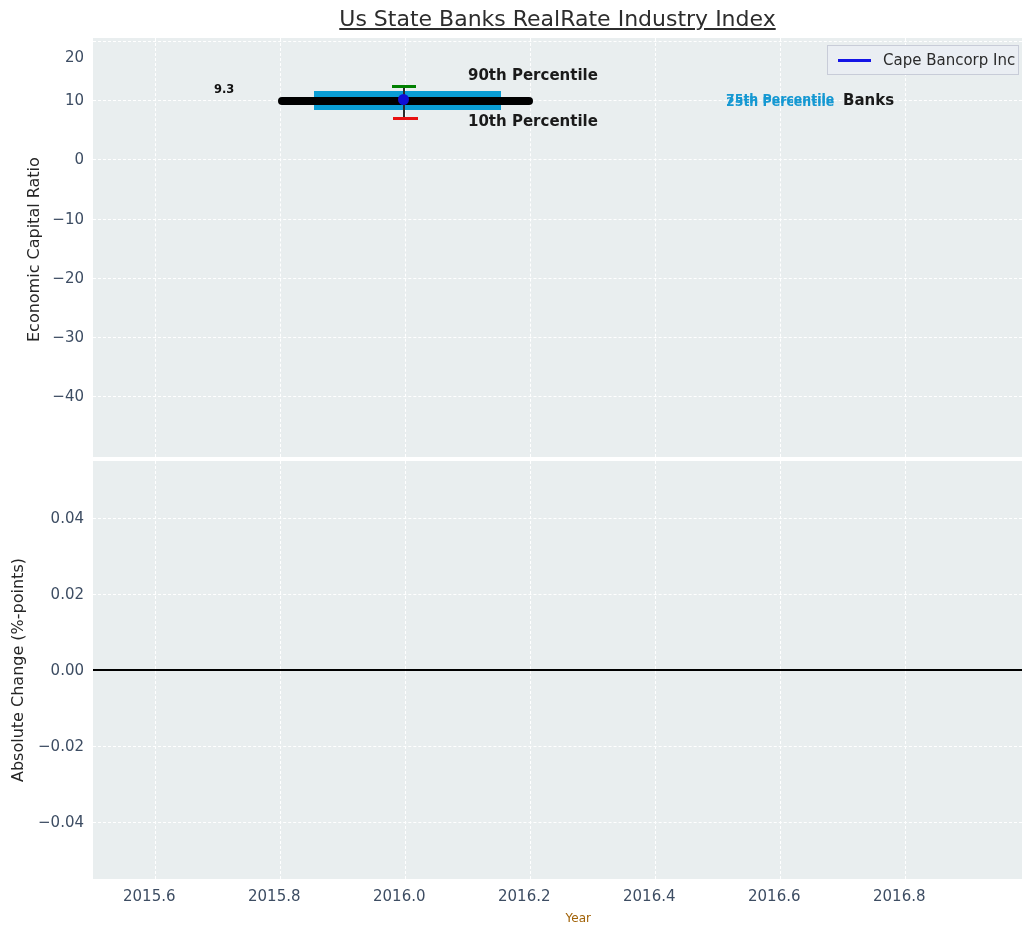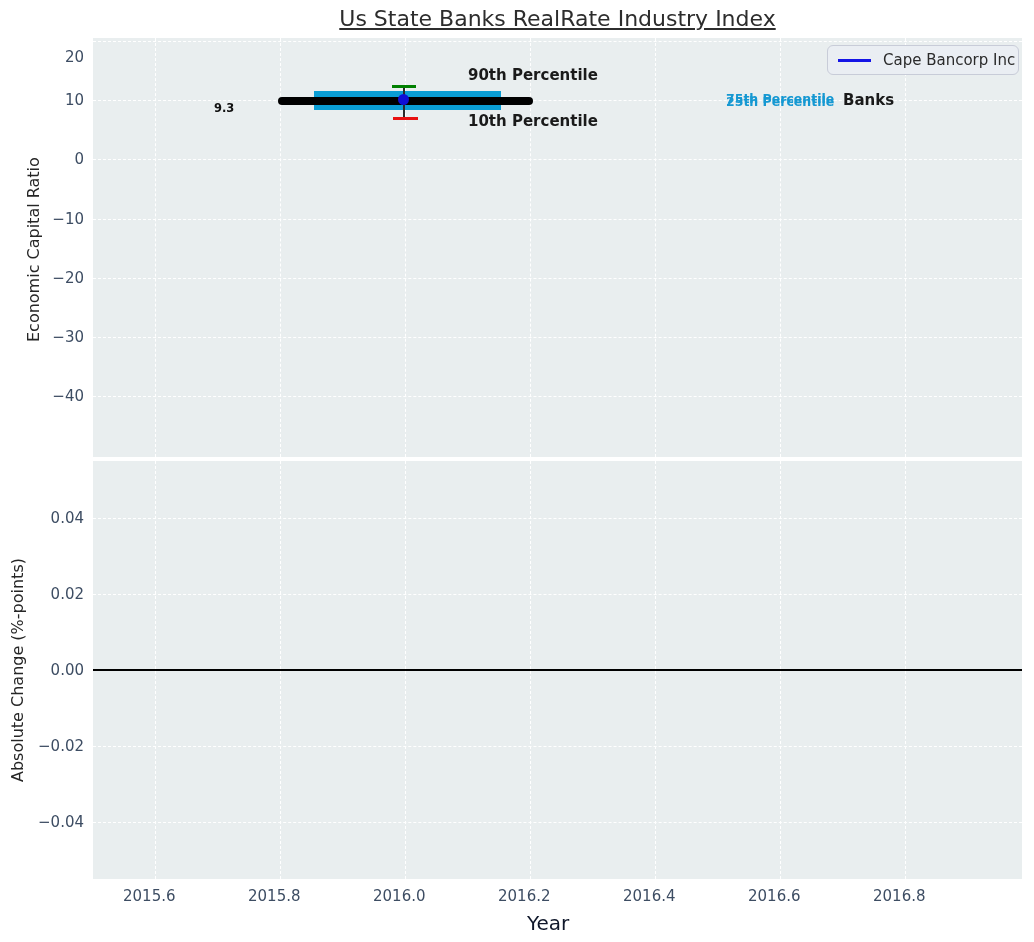--- a/index.html
+++ b/index.html
@@ -16,38 +16,38 @@
   .vgrid { position:absolute; top:0; bottom:0; width:0; border-left:1px dashed #ffffff; }
   .hgrid { position:absolute; left:0; right:0; height:0; border-top:1px dashed #ffffff; }
 
   .ytick { position:absolute; width:52px; left:32px; text-align:right;
            font-size:15px; color:#3D4D63; }
   .xtick { position:absolute; width:64px; top:887px; 
            font-size:15px; color:#3D4D63; }
 
   .yaxis-title { position:absolute; writing-mode:vertical-rl; transform:rotate(180deg);
                  font-size:16px; color:#262626; text-align:center; }
-  .xaxis-title { position:absolute; top:911px; left:527px; width:64px; text-align:left;
-                 font-size:20px; color:#0f172a; }
+  .xaxis-title { position:absolute; top:911px; left:527px; width:64px; text-align:right;
+                 font-size:12px; color:#a16207; }
 
   .iqr-band   { position:absolute; left:221px; top:53px; width:187px; height:19px; background:#0A9DD4; }
   .median-line{ position:absolute; left:185px; top:59px; width:255px; height:8px;
                 background:#000000; border-radius:4px; }
   .err-vline  { position:absolute; left:310px; top:48px; width:2px; height:34px; background:#2a2a2a; }
   .cap-green  { position:absolute; left:299px; top:47px; width:24px; height:3px; background:#008000; }
   .cap-red    { position:absolute; left:300px; top:79px; width:25px; height:3px; background:#E81010; }
   .company-dot{ position:absolute; left:305px; top:56px; width:11px; height:11px;
                 border-radius:50%; background:#0F0FD6; }
 
   .ann { position:absolute; color:#1a1a1a; font-size:15px; white-space:nowrap;font-weight:bold; }
   .ann-small { font-size:11.5px; color:#111111; }
   .ann-cyan { color:#1598D2; font-size:12.5px; }
 
   .legend { position:absolute; left:734px; top:7px; width:192px; height:30px;
-            background:rgba(234,237,243,0.9); border:1px solid #C8CCD8; border-radius:6px;
+            background:rgba(234,237,243,0.9); border:1px solid #C8CCD8; border-radius:0;
             display:flex; align-items:center; padding:0 10px; }
   .legend-line { width:33px; height:3px; background:#1414E6; margin-right:12px; flex:0 0 auto; }
   .legend-text { font-size:15px; color:#2b2b2b; white-space:nowrap; }
 
   .zero-line { position:absolute; left:0; right:0; top:208px; height:2px; background:#000000; }
 </style>
 </head>
 <body>
 
 <div class="figure">
@@ -71,21 +71,21 @@
     <div class="hgrid" style="top:299px"></div>
     <div class="hgrid" style="top:358px"></div>
 
     <div class="iqr-band"></div>
     <div class="median-line"></div>
     <div class="err-vline"></div>
     <div class="cap-green"></div>
     <div class="cap-red"></div>
     <div class="company-dot"></div>
 
-    <div class="ann ann-small" style="left:121px; top:63px">9.3</div>
+    <div class="ann ann-small" style="left:121px; top:44px">9.3</div>
     <div class="ann" style="left:375px; top:28px">90th Percentile</div>
     <div class="ann" style="left:375px; top:74px">10th Percentile</div>
     <div class="ann ann-cyan" style="left:633px; top:53px">75th Percentile</div>
     <div class="ann ann-cyan" style="left:633px; top:56px">25th Percentile</div>
     <div class="ann" style="left:750px; top:53px">Banks</div>
 
     <div class="legend">
       <div class="legend-line"></div>
       <div class="legend-text">Cape Bancorp Inc</div>
     </div>

